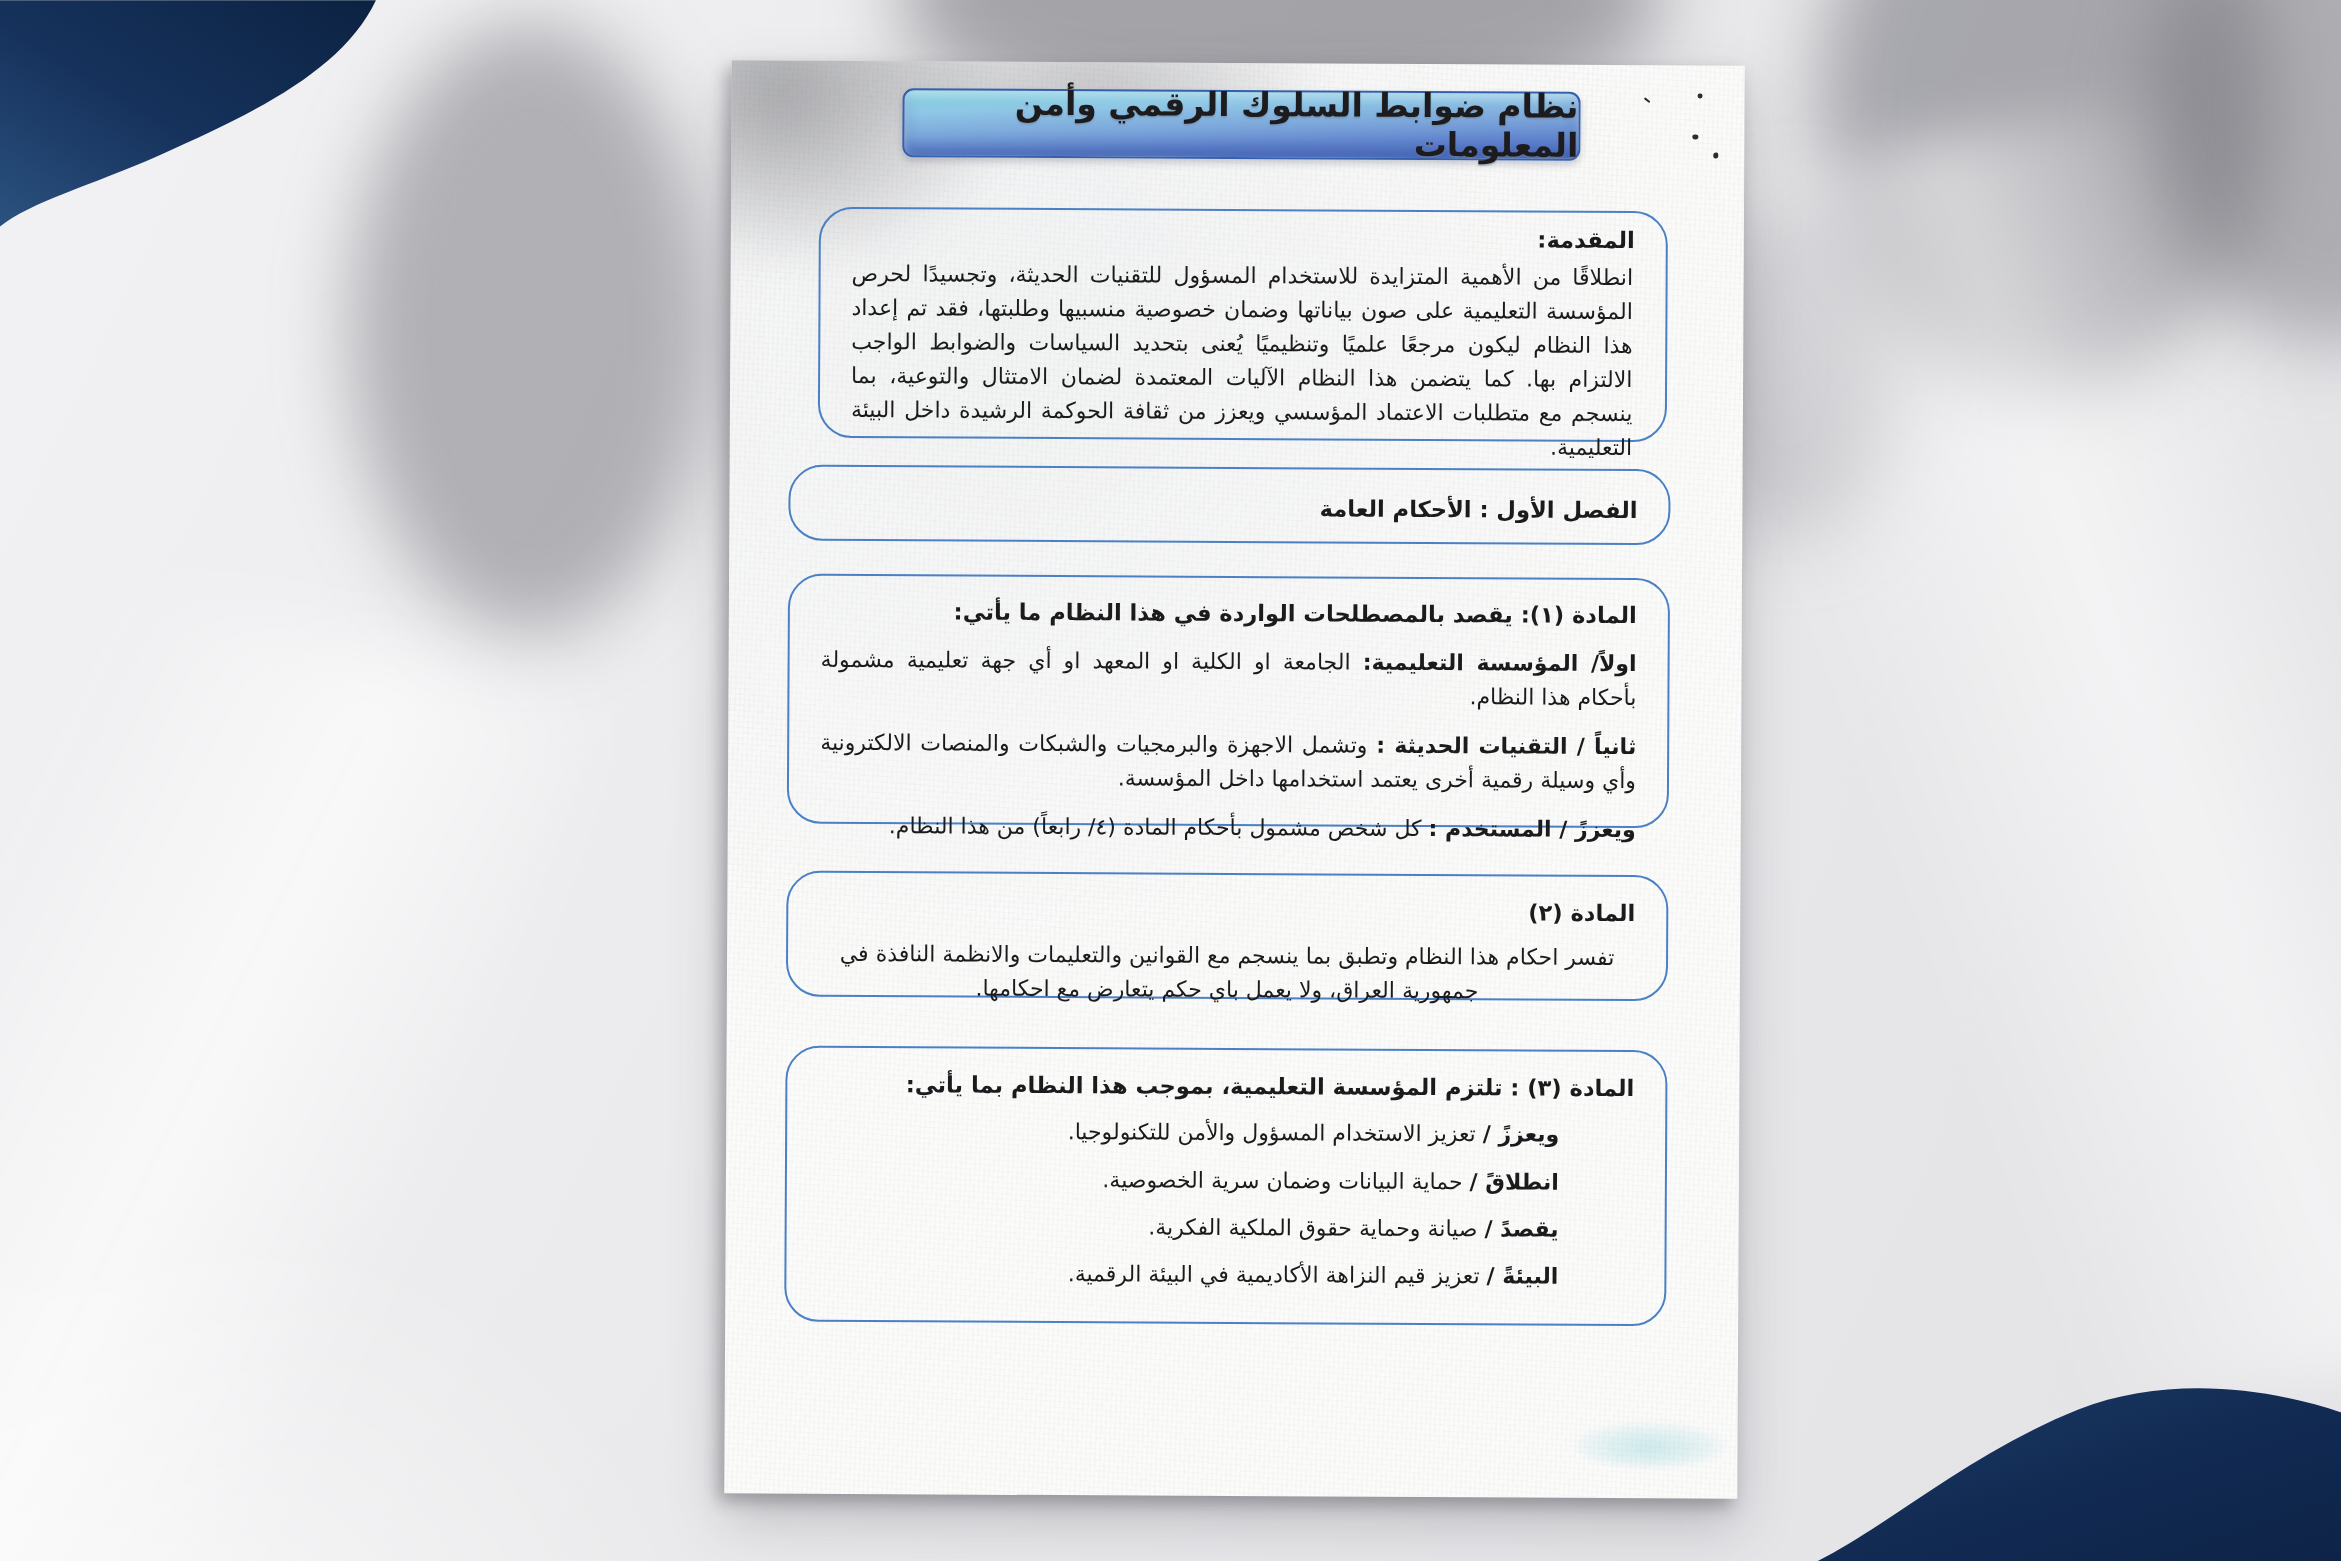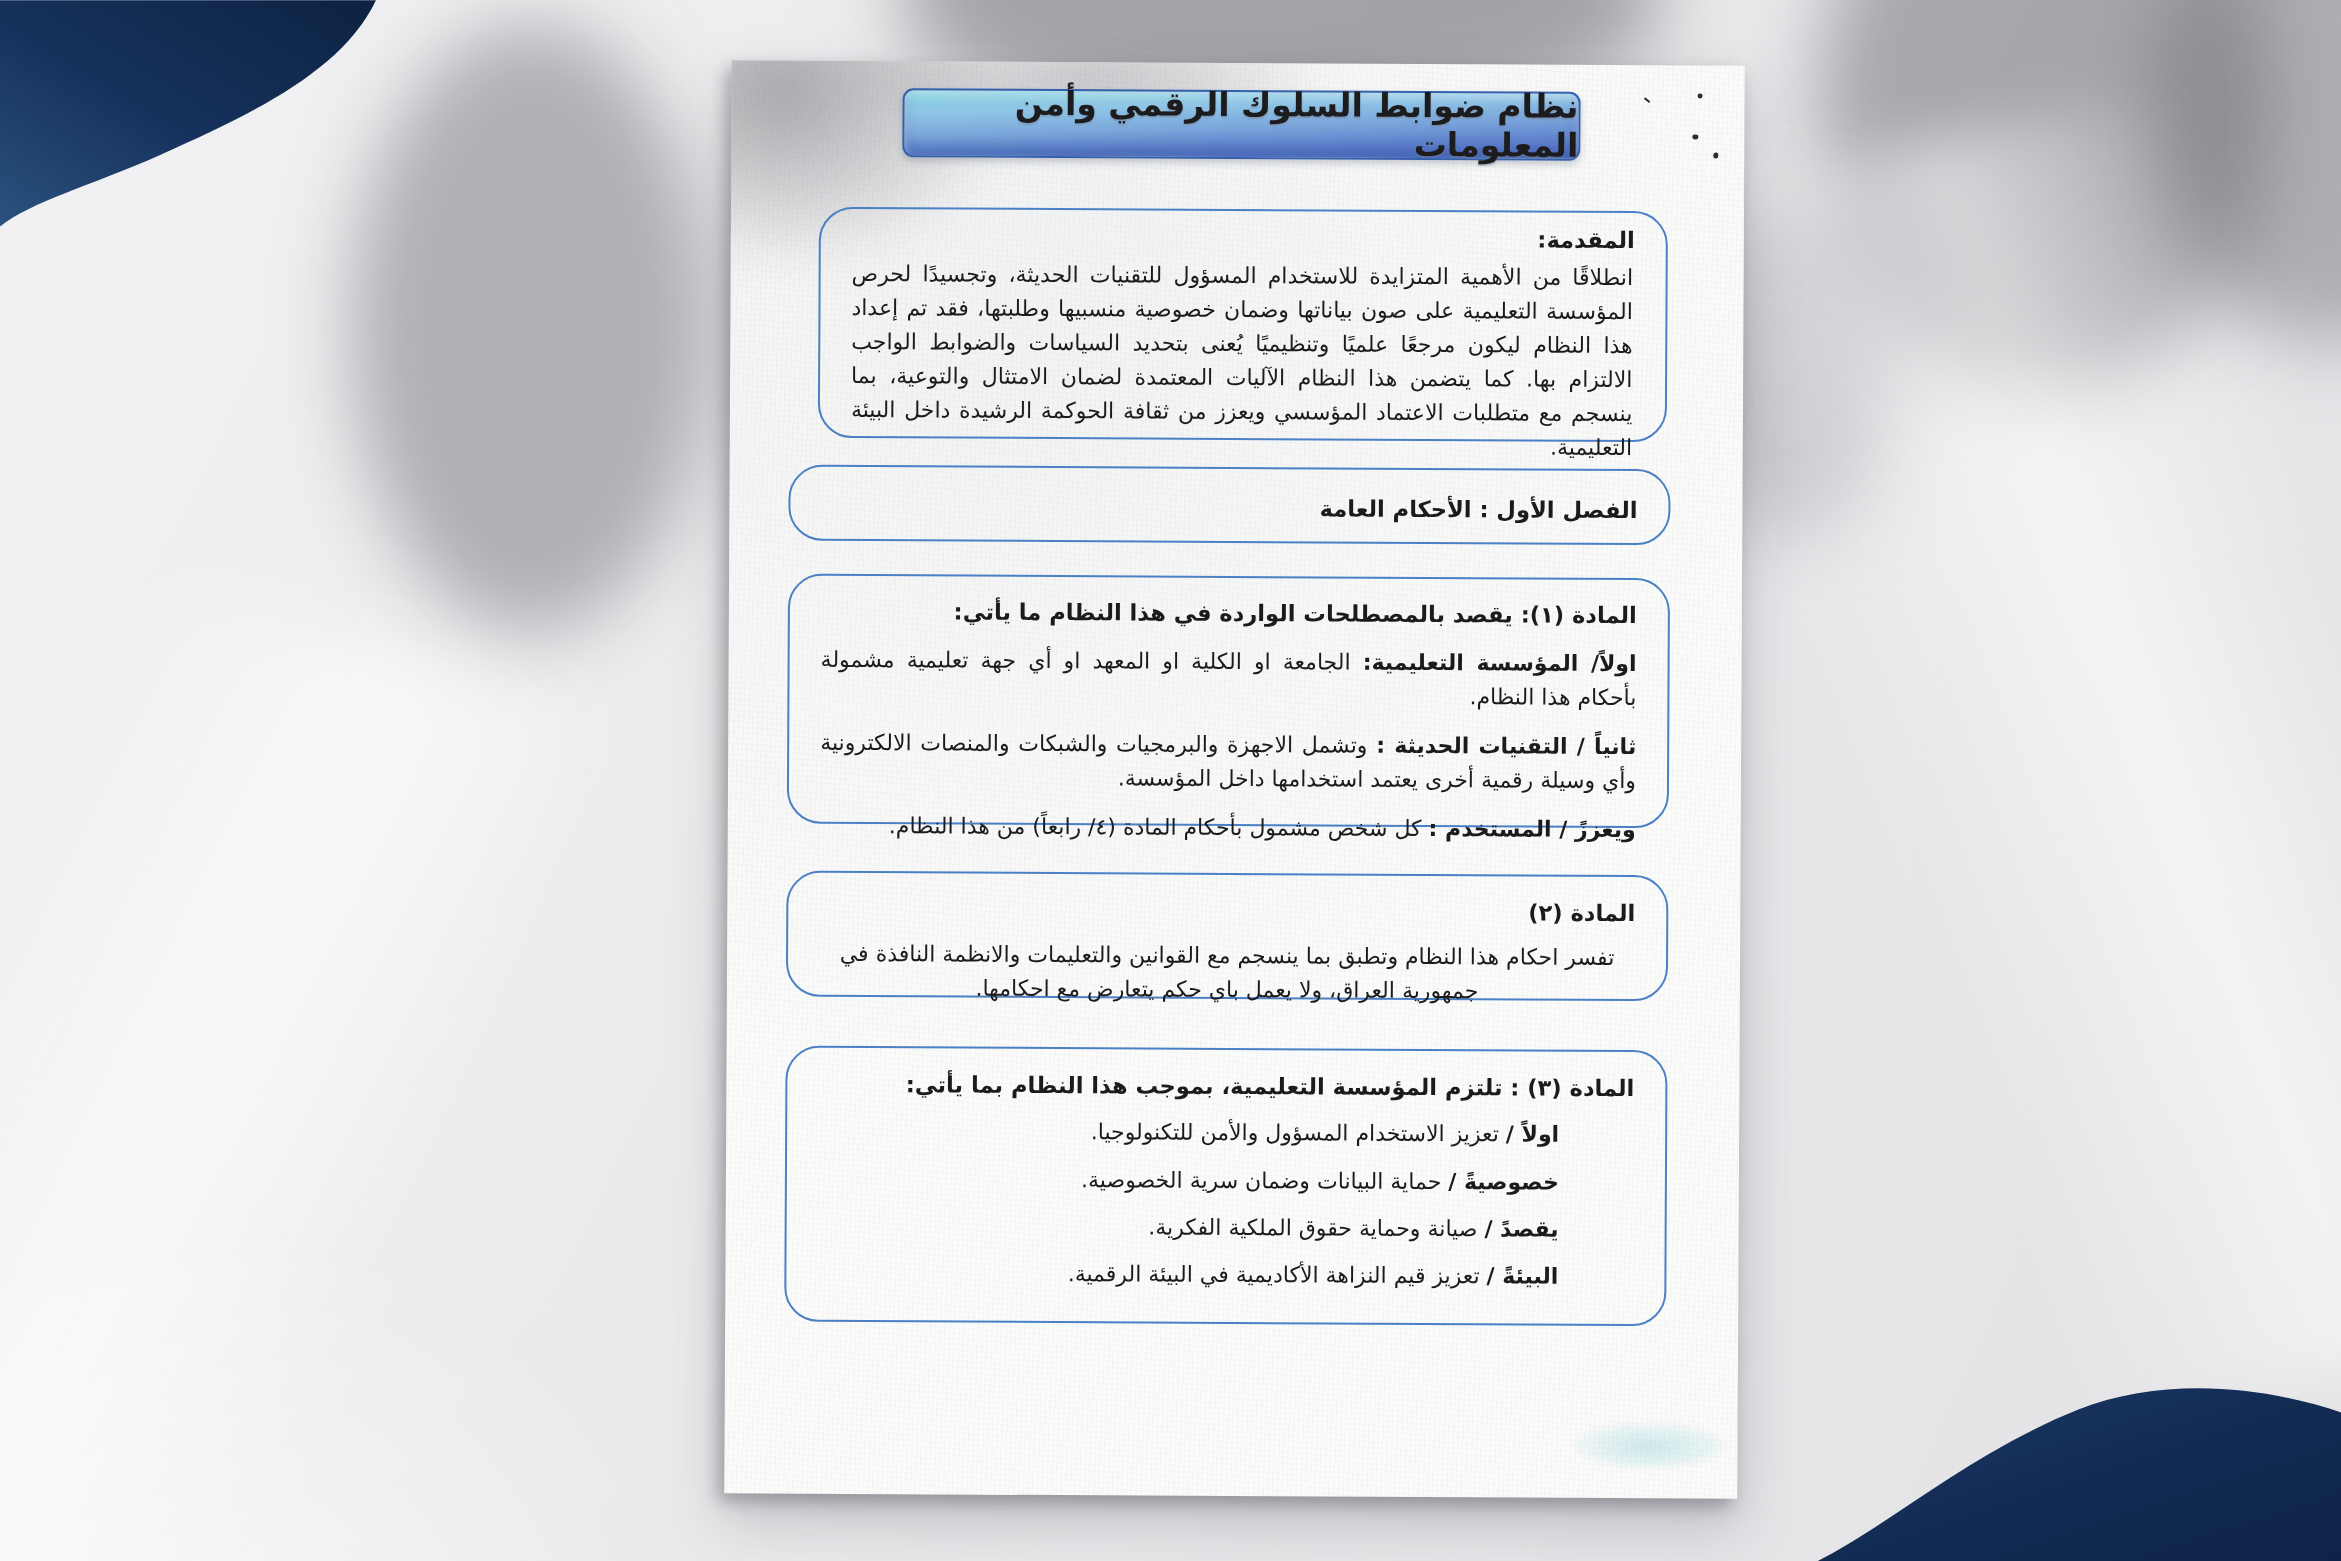--- a/index.html
+++ b/index.html
@@ -176,19 +176,19 @@
     <p class="item item-short"><b>ويعززً / المستخدم :</b> <span>كل شخص مشمول بأحكام المادة (٤/ رابعاً) من هذا النظام.</span></p>
   </section>
 
   <section class="box box-article2">
     <h2>المادة (٢)</h2>
     <p>تفسر احكام هذا النظام وتطبق بما ينسجم مع القوانين والتعليمات والانظمة النافذة في جمهورية العراق، ولا يعمل باي حكم يتعارض مع احكامها.</p>
   </section>
 
   <section class="box box-article3">
     <h2>المادة (٣) : تلتزم المؤسسة التعليمية، بموجب هذا النظام بما يأتي:</h2>
-    <p class="item"><b>اولاً /</b> <span>تعزيز الاستخدام المسؤول والأمن للتكنولوجيا.</span></p>
-    <p class="item"><b>خصوصيةً /</b> <span>حماية البيانات وضمان سرية الخصوصية.</span></p>
+    <p class="item"><b>ويعززً /</b> <span>تعزيز الاستخدام المسؤول والأمن للتكنولوجيا.</span></p>
+    <p class="item"><b>انطلاقً /</b> <span>حماية البيانات وضمان سرية الخصوصية.</span></p>
     <p class="item"><b>يقصدً /</b> <span>صيانة وحماية حقوق الملكية الفكرية.</span></p>
     <p class="item"><b>البيئةً /</b> <span>تعزيز قيم النزاهة الأكاديمية في البيئة الرقمية.</span></p>
   </section>
 </div>
 
 
 </body></html>

